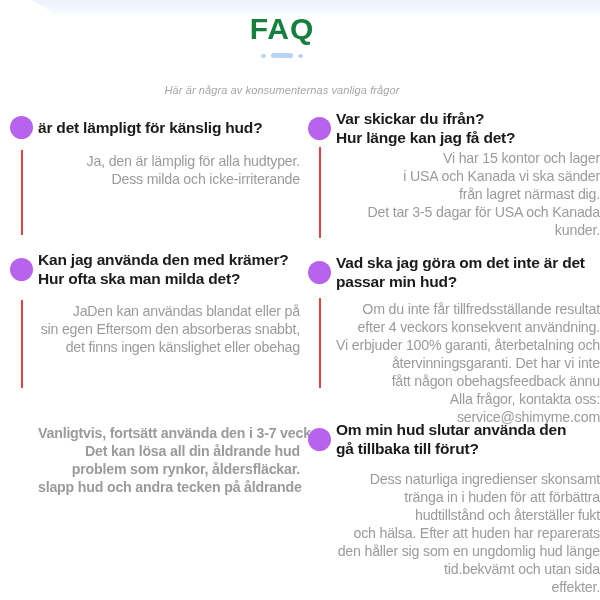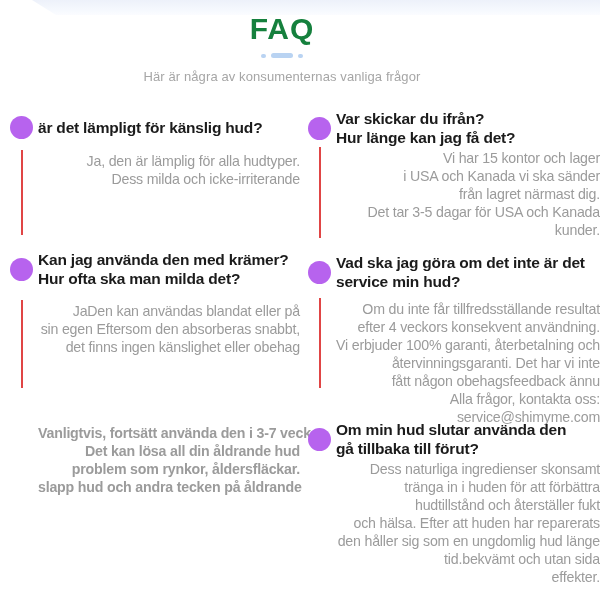--- a/index.html
+++ b/index.html
@@ -24,21 +24,21 @@
   .faq-title{
     font-size:30px;font-weight:bold;color:#15803d;letter-spacing:1px;
     line-height:32px;margin:0;
   }
   .divider{
     margin-top:8px;display:flex;justify-content:center;align-items:center;gap:5px;
   }
   .divider .dash-small{width:5px;height:4px;border-radius:2px;background:#b9d3f2;}
   .divider .dash-long{width:22px;height:5px;border-radius:3px;background:#b9d3f2;}
   .subtitle{
-    margin-top:11px;font-size:13px;color:#a6a6a6;letter-spacing:0.1px;
+    margin-top:26px;font-size:11px;color:#a6a6a6;letter-spacing:0.1px;font-style:italic;
   }
 
   
   .faq-item{position:absolute;}
   .q-wrap{position:relative;padding-left:28px;min-height:23px;display:flex;align-items:center;}
   .dot{
     position:absolute;left:0;top:50%;margin-top:-11.5px;
     width:23px;height:23px;border-radius:50%;background:#b763ee;
   }
   .q{
@@ -119,41 +119,41 @@
 från lagret närmast dig.
 Det tar 3-5 dagar för USA och Kanada
 kunder.</span>
   </div>
 </div>
 
 <div class="faq-item" style="left:308px;top:253px;width:292px;">
   <div class="q-wrap">
     <span class="dot"></span>
     <div class="q">Vad ska jag göra om det inte är det
-service min hud?</div>
+passar min hud?</div>
   </div>
   <div class="a" style="margin-top:9px;">
     <span class="vline" style="height:90px;"></span>
     <span class="a-text">Om du inte får tillfredsställande resultat
 efter 4 veckors konsekvent användning.
 Vi erbjuder 100% garanti, återbetalning och
 återvinningsgaranti. Det har vi inte
 fått någon obehagsfeedback ännu
 Alla frågor, kontakta oss:
 service@shimyme.com</span>
   </div>
 </div>
 
 <div class="faq-item" style="left:308px;top:420px;width:292px;">
   <div class="q-wrap">
     <span class="dot"></span>
     <div class="q">Om min hud slutar använda den
 gå tillbaka till förut?</div>
   </div>
-  <div class="a" style="margin-top:2px;">
+  <div class="a" style="margin-top:12px;">
     <span class="a-text">Dess naturliga ingredienser skonsamt
 tränga in i huden för att förbättra
 hudtillstånd och återställer fukt
 och hälsa. Efter att huden har reparerats
 den håller sig som en ungdomlig hud länge
 tid.bekvämt och utan sida
 effekter.</span>
   </div>
 </div>
 

